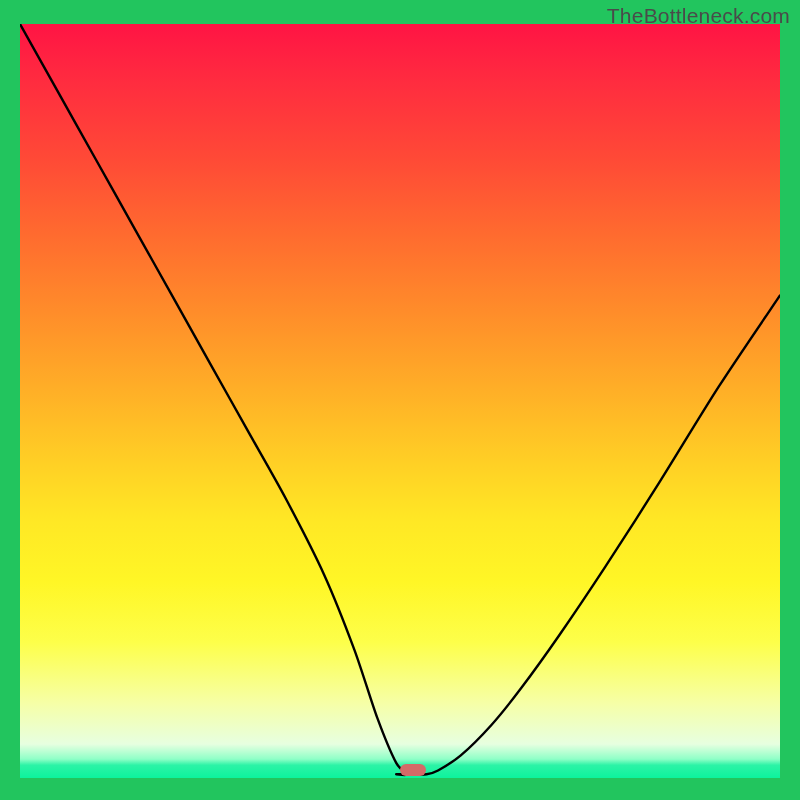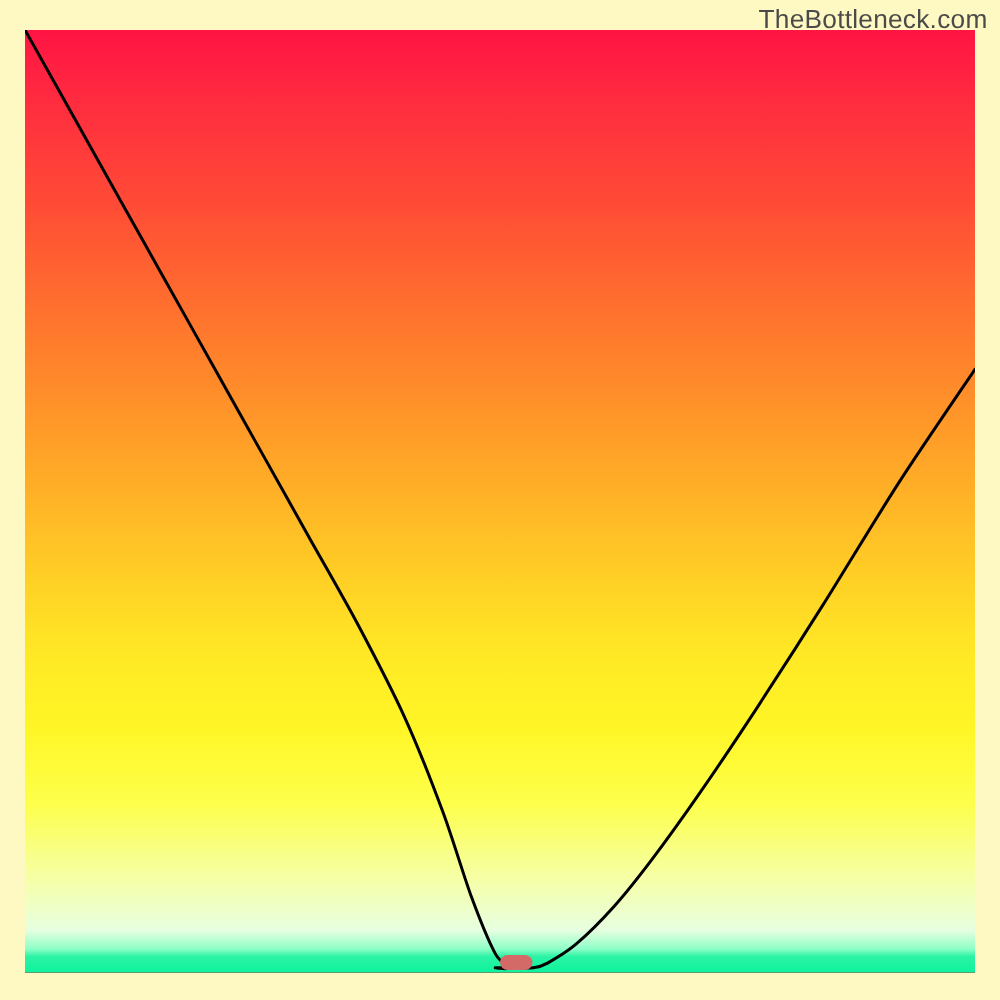--- a/index.html
+++ b/index.html
@@ -8,21 +8,21 @@
     width: 800px;
     height: 800px;
     overflow: hidden;
     background: #000;
     font-family: Arial, Helvetica, sans-serif;
   }
   .frame {
     position: relative;
     width: 800px;
     height: 800px;
-    background: #fef9c3;
+    background: #22c55e;
   }
   .watermark {
     position: absolute;
     top: 4px;
     right: 10px;
     color: #4a4a4a;
     font-size: 21px;
     font-weight: 500;
     letter-spacing: 0.2px;
     z-index: 10;

